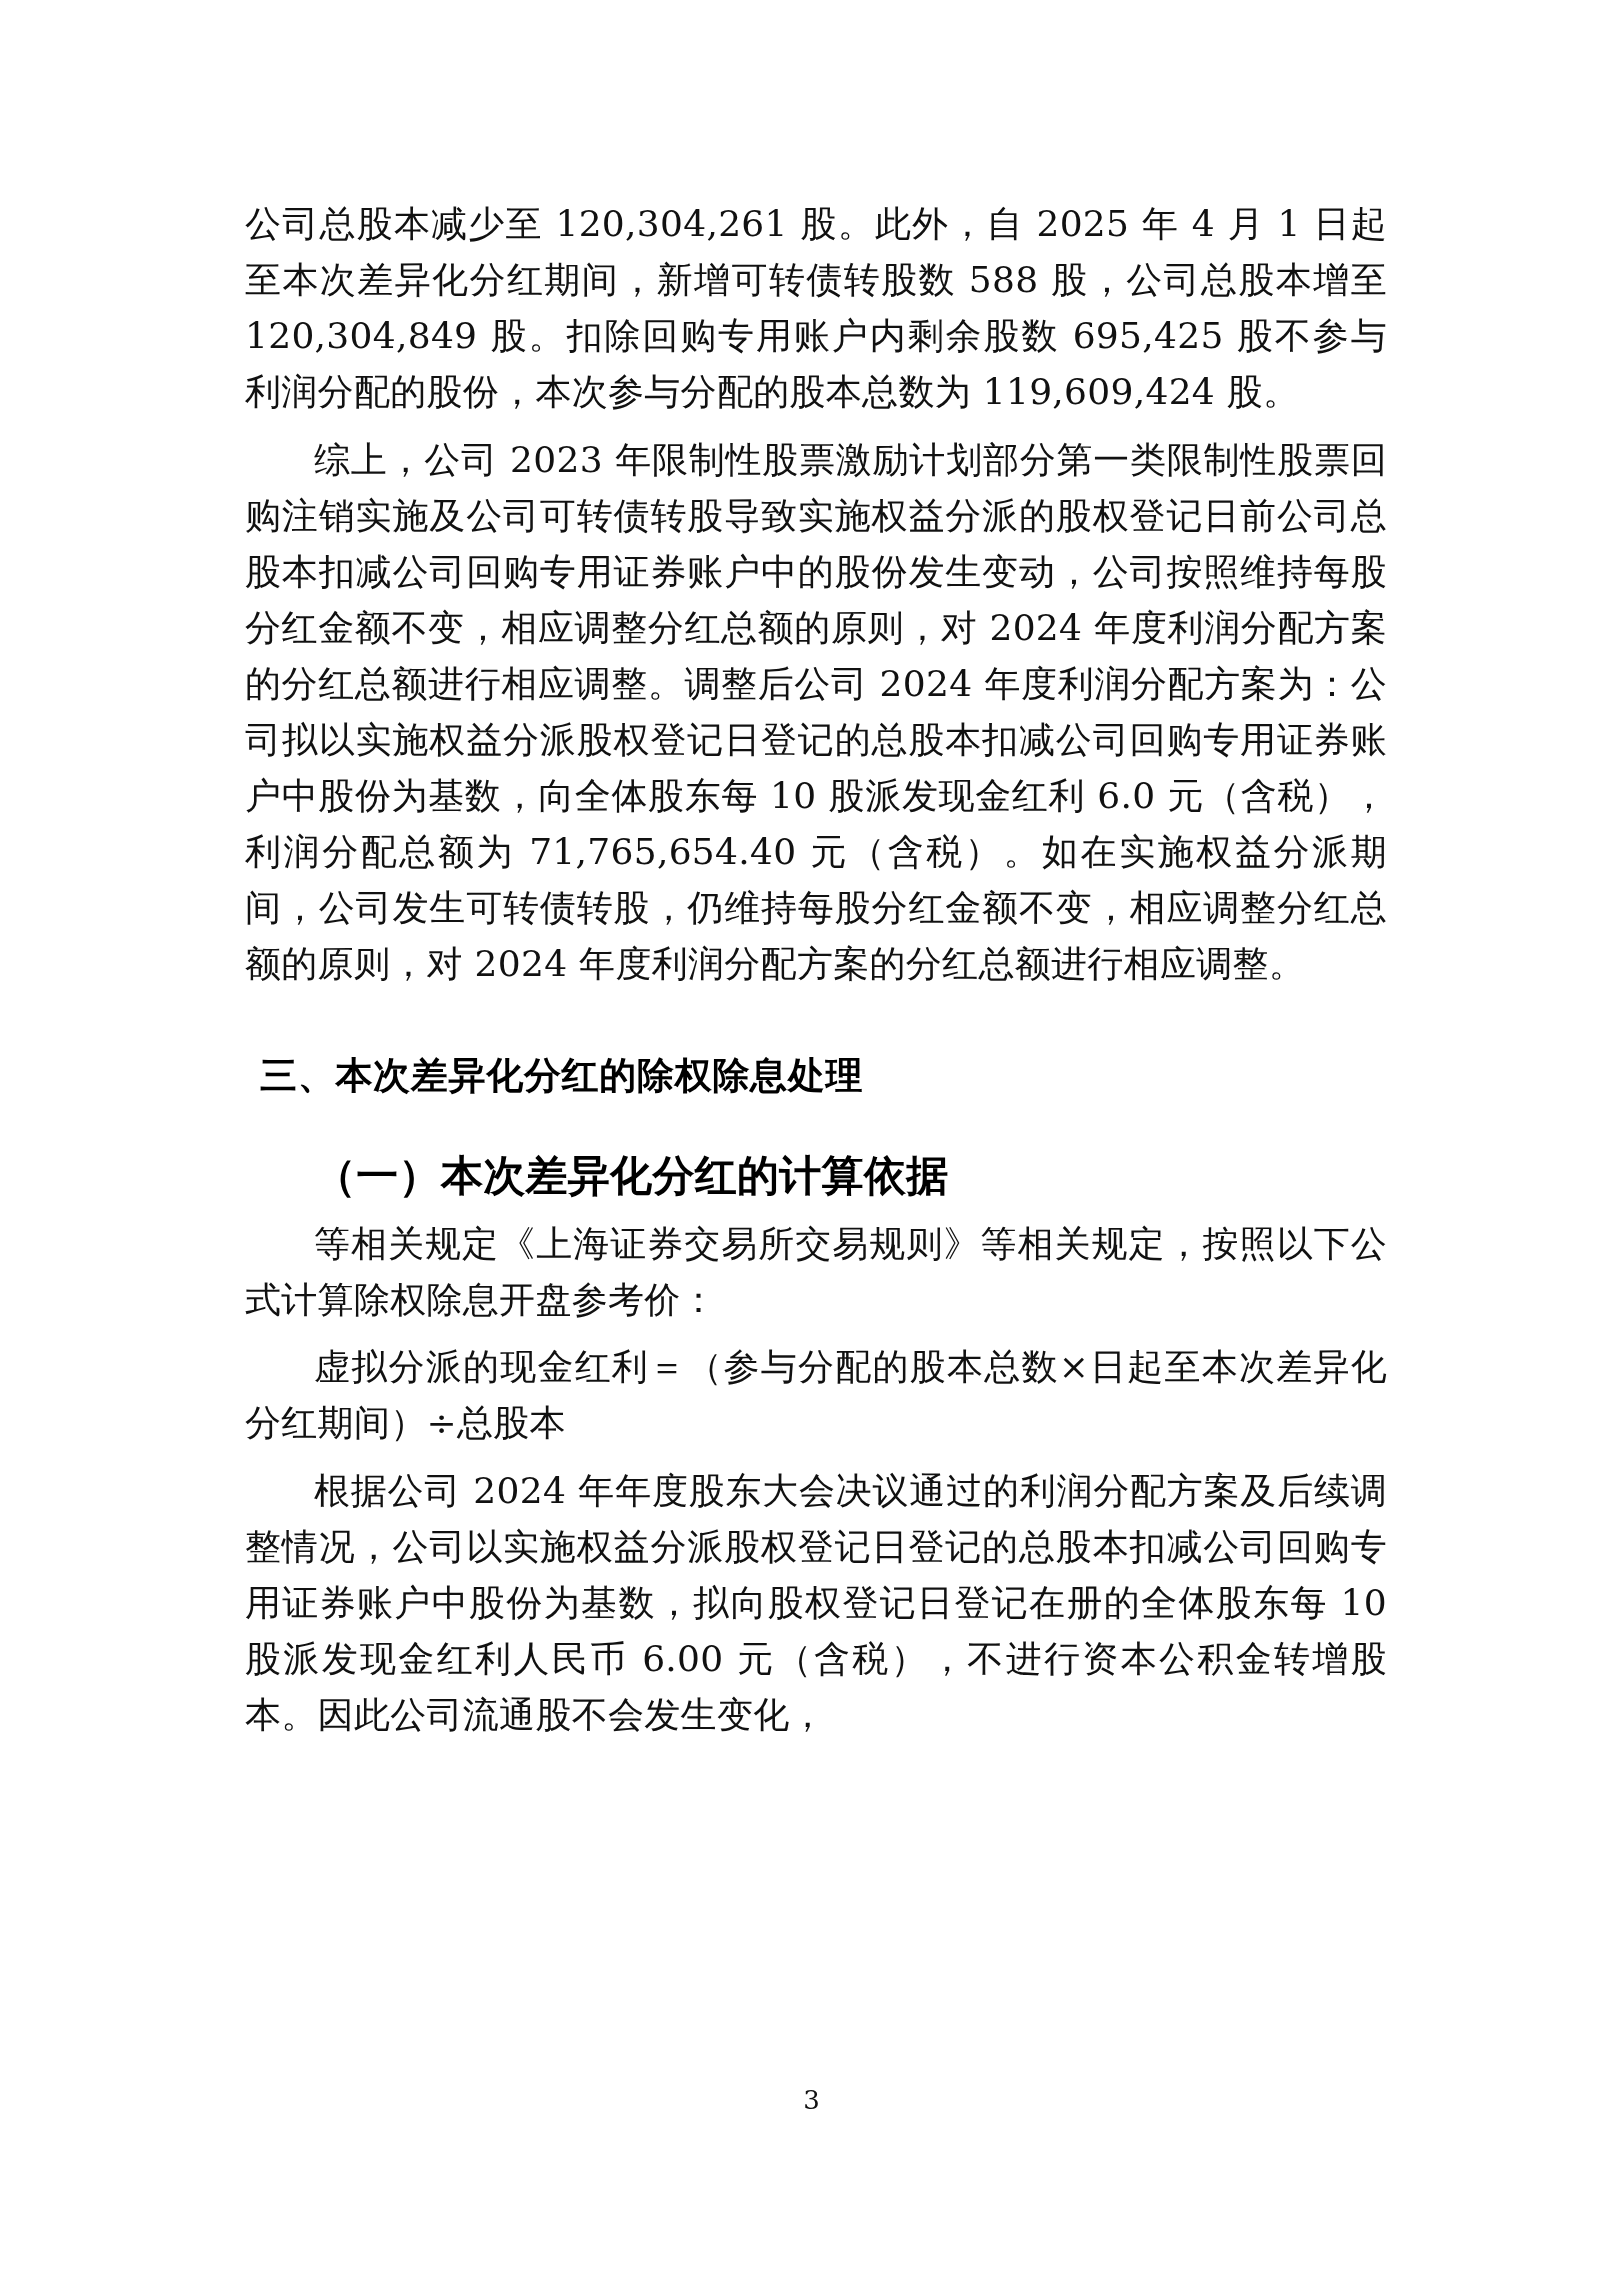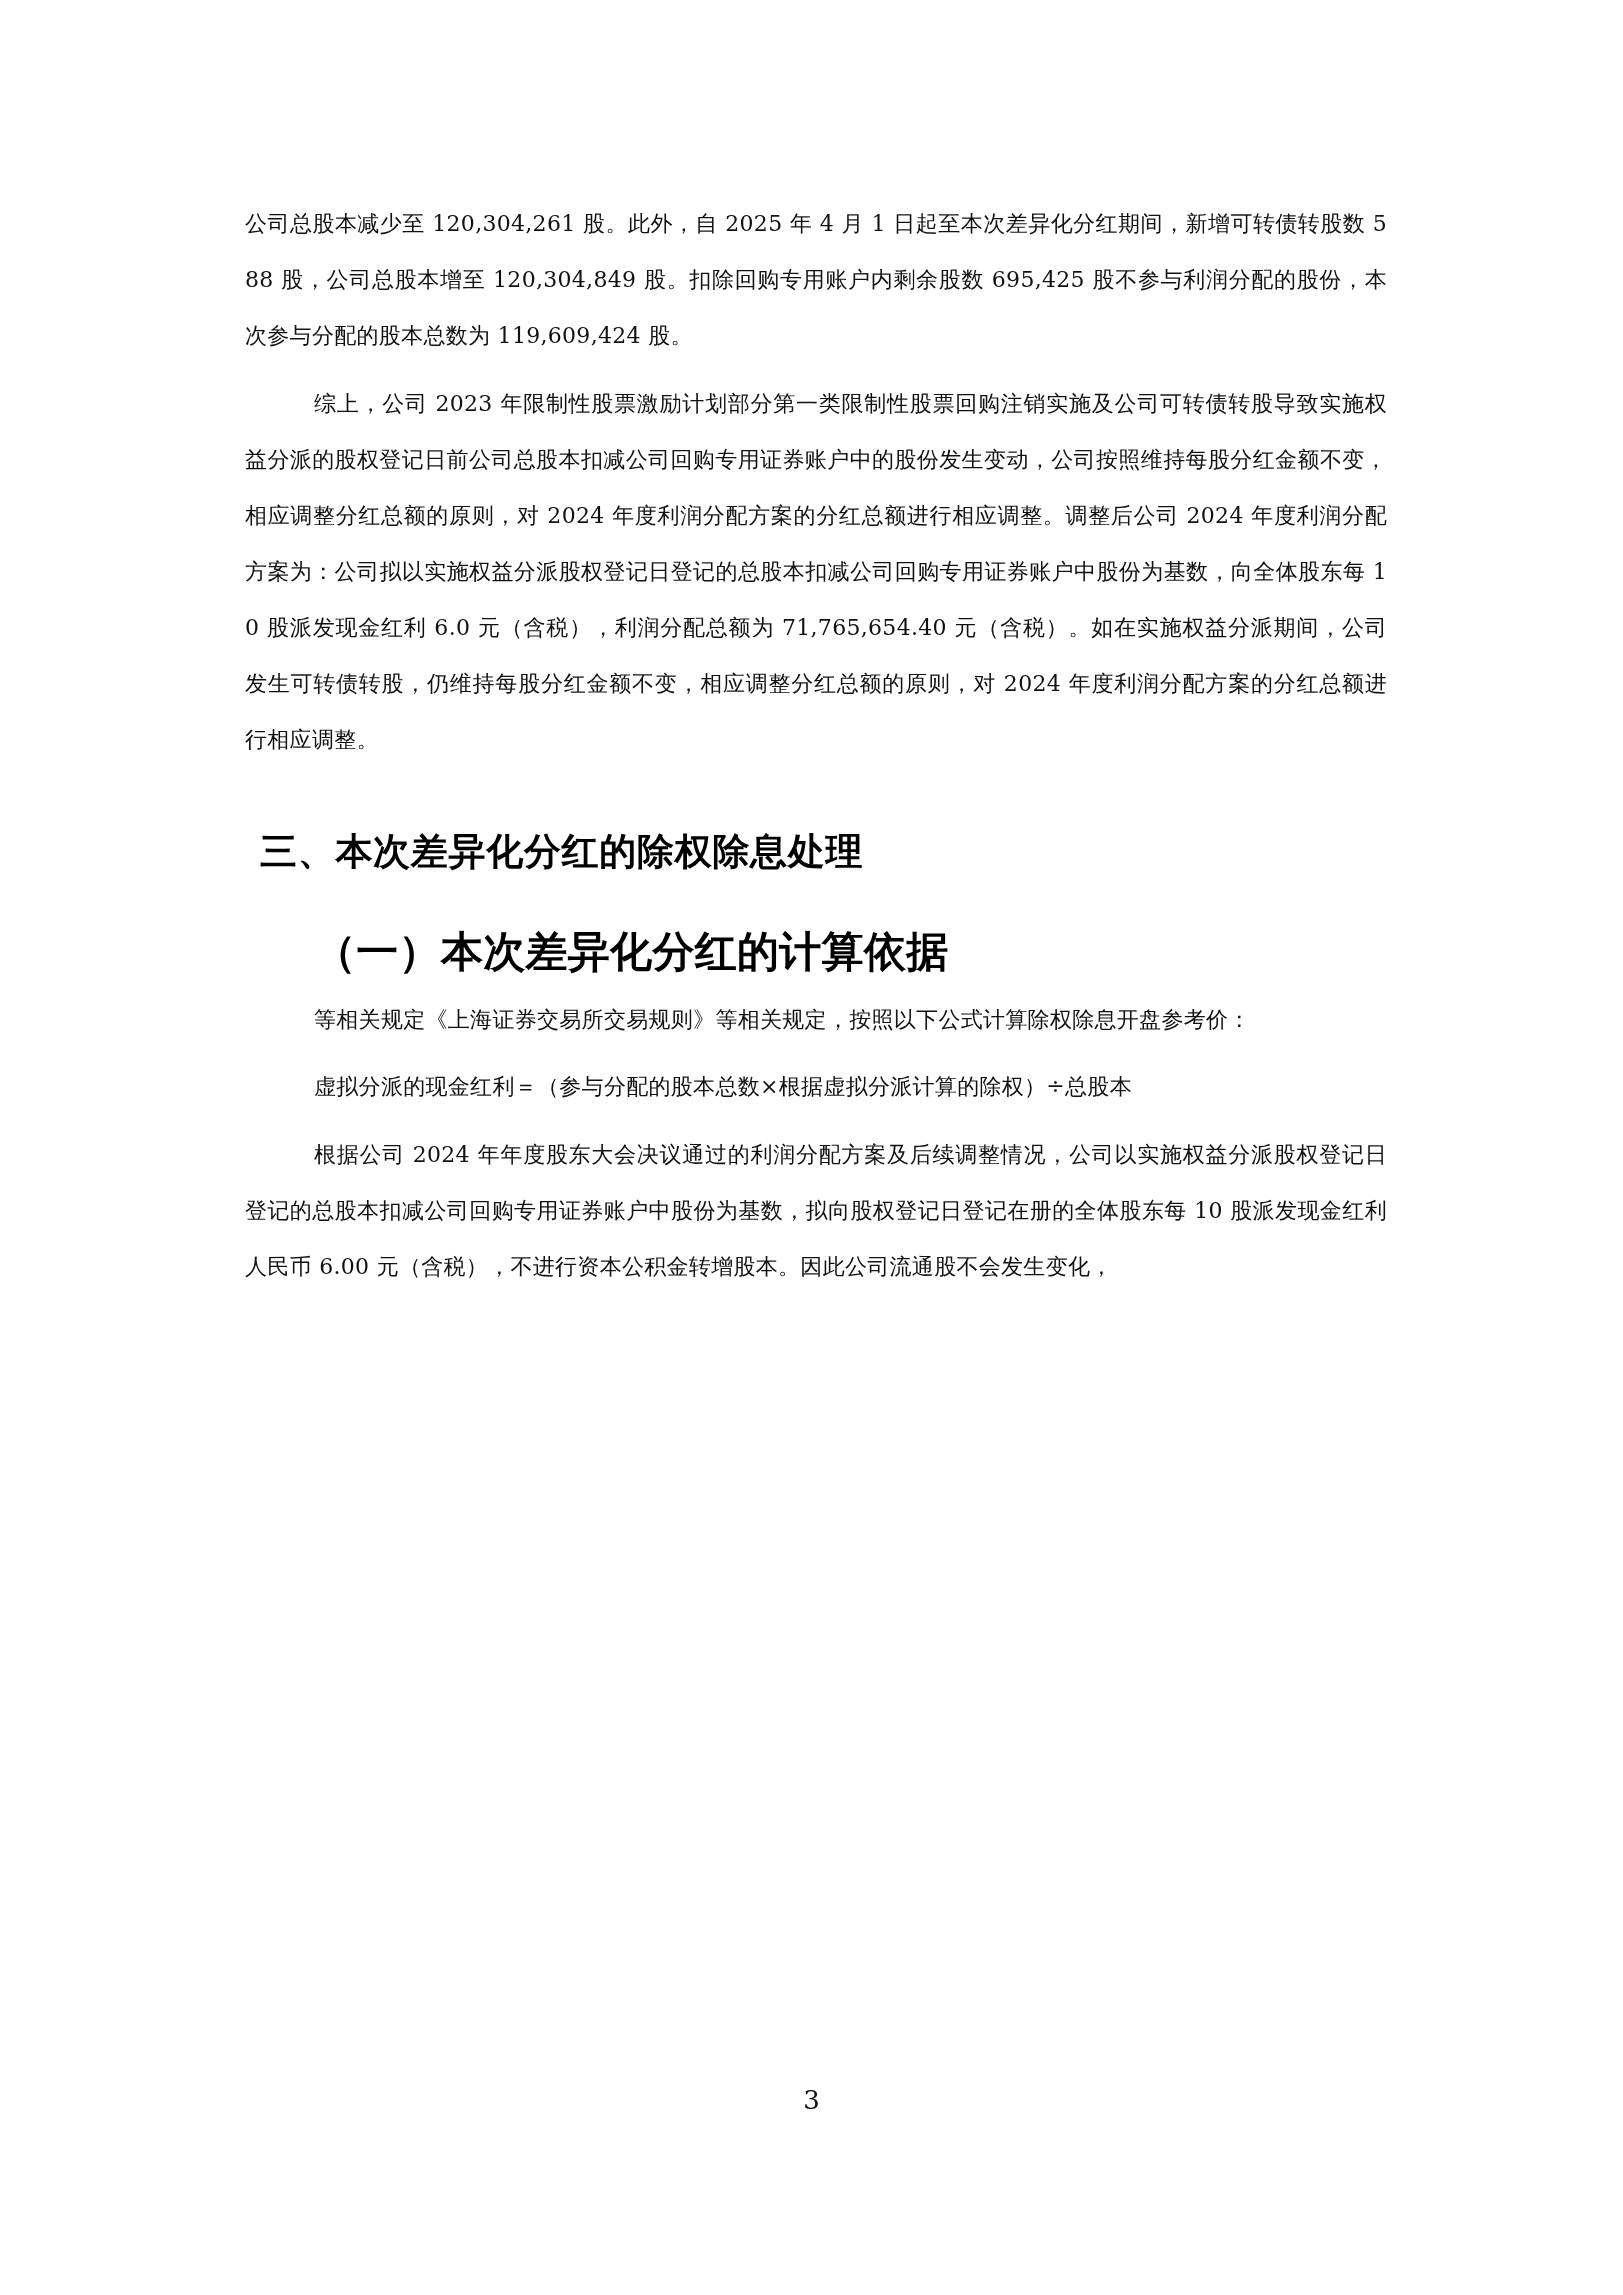--- a/index.html
+++ b/index.html
@@ -23,21 +23,21 @@
   }
   .content {
     position: absolute;
     left: 245px;
     top: 196px;
     width: 1142px;
   }
   
   .para {
     font-family: "DejaVu Serif", "Liberation Serif", serif;
-    font-size: 22px;
+    font-size: 36px;
     line-height: 56px;
     text-align: justify;
     text-justify: inter-character;
     text-align-last: left;
     margin: 0 0 0 0;
     letter-spacing: 0.3px;
     word-break: break-all;
     color: #111111;
   }
   .para.indent {
@@ -105,21 +105,21 @@
 
     <h3 class="h-sub">（一）本次差异化分红的计算依据</h3>
 
     <div class="gap-sm"></div>
 
     <p class="para indent">等相关规定《上海证券交易所交易规则》等相关规定，按照以下公式计算除权除息开盘参考价：</p>
 
     <div class="gap-sm"></div>
 
 
-    <p class="para indent">虚拟分派的现金红利＝（参与分配的股本总数×根据虚拟分派计算的除权）÷总股本</p>
+    <p class="para indent">虚拟分派的现金红利＝（参与分配的股本总数×日起至本次差异化分红期间）÷总股本</p>
 
 
     <div class="gap-sm"></div>
 
     <p class="para indent">根据公司 2024 年年度股东大会决议通过的利润分配方案及后续调整情况，公司以实施权益分派股权登记日登记的总股本扣减公司回购专用证券账户中股份为基数，拟向股权登记日登记在册的全体股东每 10 股派发现金红利人民币 6.00 元（含税），不进行资本公积金转增股本。因此公司流通股不会发生变化，</p>
 
   </div>
 
   <div class="page-number">3</div>
 

